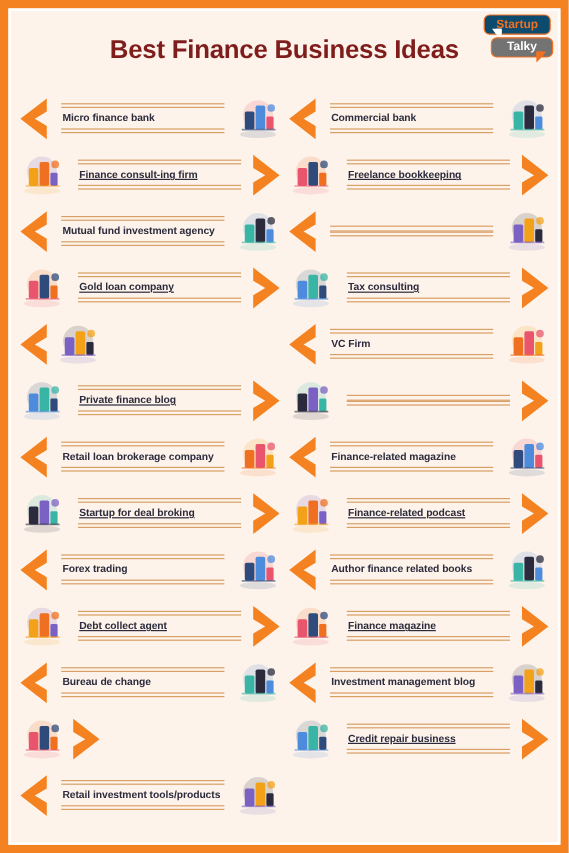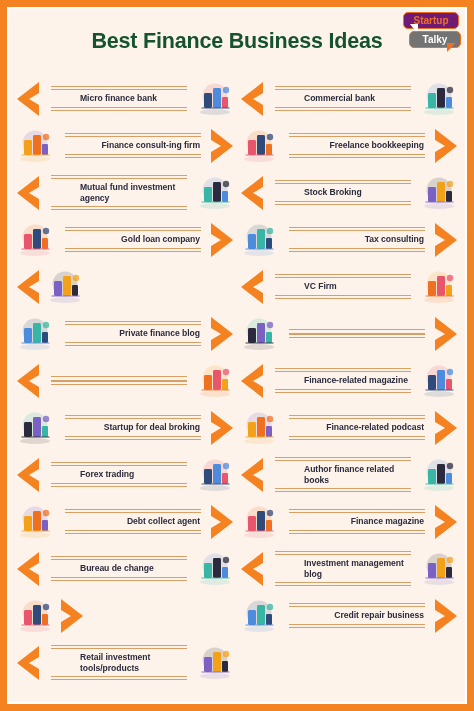--- a/index.html
+++ b/index.html
@@ -36,42 +36,42 @@
   }
 
   #page-title {
     position: absolute;
     left: 0; right: 0;
     top: 20px;
     text-align: center;
     font-size: 21.5px;
     font-weight: bold;
     letter-spacing: -0.2px;
-    color: #14532d;
+    color: #7f1d1d;
     font-family: "Liberation Sans", sans-serif;
   }
 
   
   #logo {
     position: absolute;
     right: 6px;
     top: 3px;
     width: 56px;
   }
   .logo-bubble {
     position: relative;
     border-radius: 6px;
     text-align: center;
     font-weight: bold;
     font-size: 10px;
     line-height: 13px;
     padding: 1px 4px;
   }
   .logo-top {
-    background: #701a75;
+    background: #0c4a6e;
     color: #f07022;
     border: 1.4px solid #f07022;
     border-radius: 5px 5px 5px 5px;
   }
   .logo-bot {
     background: #737373;
     color: #ffffff;
     border: 1.4px solid #f07022;
     margin-top: 2px;
     margin-left: 6px;
@@ -140,24 +140,23 @@
     margin: 0 4px;
   }
   .rule.r2 { margin-top: 2.4px; }
   .label-text {
     font-size: 8.6px;
     font-weight: bold;
     line-height: 10.6px;
     color: #2b2b3d;
     padding: 3px 5px;
     letter-spacing: -0.05px;
-    margin-left: 28px;
   }
   .row.dir-left .label-text { text-align: left; }
-  .row.dir-right .label-text { text-align: right; }
+  .row.dir-right .label-text { text-align: left; text-decoration: underline; }
 
   .art {
     flex: 0 0 auto;
     width: 44px;
     height: 40px;
     position: relative;
   }
   .art svg { display: block; width: 44px; height: 40px; }
 </style>
 </head>
@@ -322,20 +321,21 @@
           </div>
           <div class="row dir-left">
             <div class="chev">
               <svg viewBox="0 0 30 38" xmlns="http://www.w3.org/2000/svg" aria-hidden="true">
       <path d="M26 2 L26 13 L16 19 L26 25 L26 36 L4 19 Z" fill="#f58220"></path>
     </svg>
             </div>
             <div class="label-box">
               <div class="rule"></div>
               <div class="rule r2"></div>
+              <div class="label-text">Retail loan brokerage company</div>
               <div class="rule"></div>
               <div class="rule r2"></div>
             </div>
             <div class="art">
               <svg viewBox="0 0 44 40" xmlns="http://www.w3.org/2000/svg" aria-hidden="true">
     <ellipse cx="22" cy="33" rx="15" ry="3" fill="#f07022" opacity=".14"></ellipse>
     <circle cx="22" cy="17" r="12.5" fill="#f4a11a" opacity=".17"></circle>
     <rect x="11" y="14" width="8" height="15" rx="1.4" fill="#f07022"></rect>
     <rect x="20" y="9" width="8" height="20" rx="1.4" fill="#e8556d"></rect>
     <rect x="29" y="18" width="6" height="11" rx="1.2" fill="#f4a11a"></rect>
@@ -541,21 +541,20 @@
           </div>
           <div class="row dir-left">
             <div class="chev">
               <svg viewBox="0 0 30 38" xmlns="http://www.w3.org/2000/svg" aria-hidden="true">
       <path d="M26 2 L26 13 L16 19 L26 25 L26 36 L4 19 Z" fill="#f58220"></path>
     </svg>
             </div>
             <div class="label-box">
               <div class="rule"></div>
               <div class="rule r2"></div>
-              <div class="label-text">Stock Broking</div>
               <div class="rule"></div>
               <div class="rule r2"></div>
             </div>
             <div class="art">
               <svg viewBox="0 0 44 40" xmlns="http://www.w3.org/2000/svg" aria-hidden="true">
     <ellipse cx="22" cy="33" rx="15" ry="3" fill="#7b61c4" opacity=".14"></ellipse>
     <circle cx="22" cy="17" r="12.5" fill="#2b2b3d" opacity=".17"></circle>
     <rect x="11" y="14" width="8" height="15" rx="1.4" fill="#7b61c4"></rect>
     <rect x="20" y="9" width="8" height="20" rx="1.4" fill="#f4a11a"></rect>
     <rect x="29" y="18" width="6" height="11" rx="1.2" fill="#2b2b3d"></rect>

